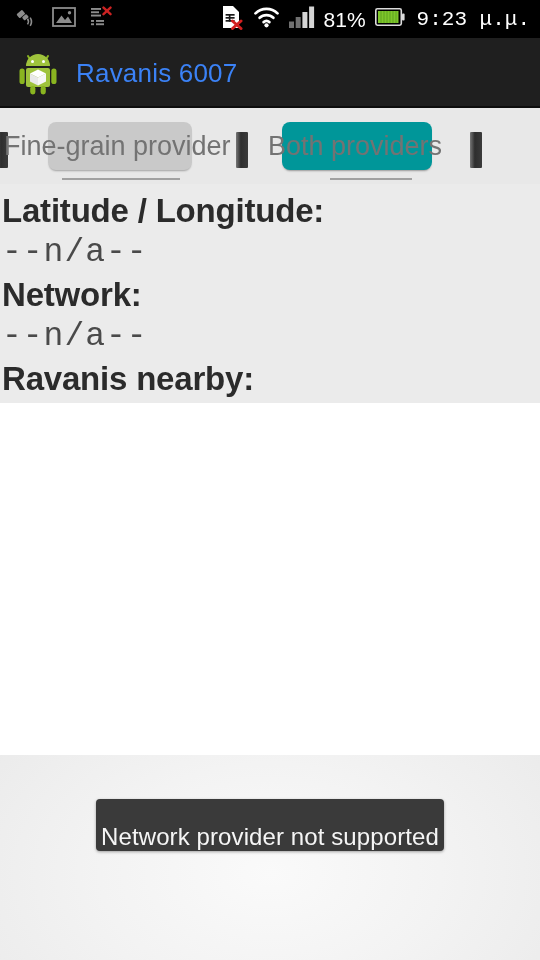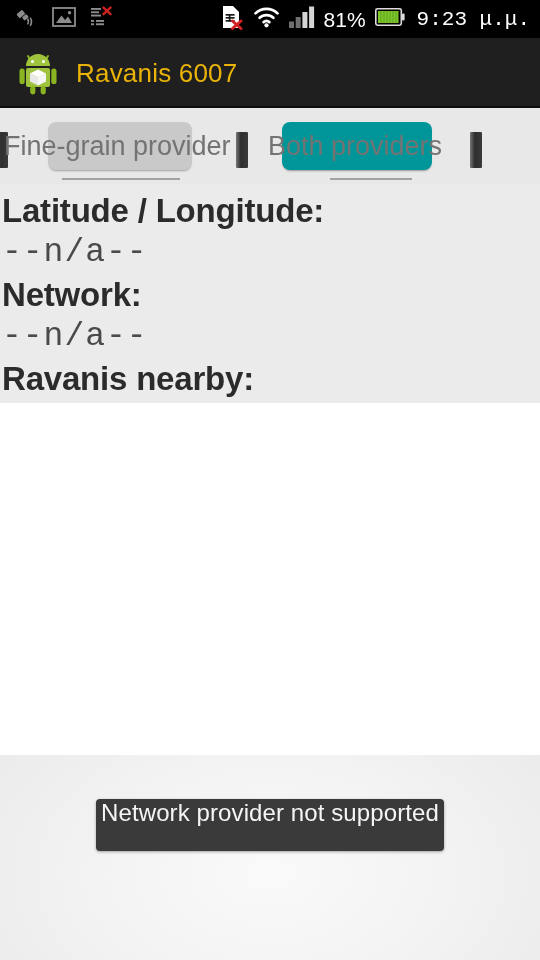--- a/index.html
+++ b/index.html
@@ -74,21 +74,21 @@
   }
   #action-bar::after {
     content: "";
     position: absolute;
     left: 0; right: 0; bottom: 0;
     height: 2px;
     background: #0d0d0d;
   }
   #app-icon { width: 48px; height: 48px; display: block; }
   #app-title {
-    color: #eab308;
+    color: #3b82f6;
     font-size: 26px;
     margin-left: 14px;
     font-weight: normal;
     letter-spacing: 0.2px;
   }
 
   
   #tab-strip {
     position: absolute;
     top: 108px; left: 0;
@@ -185,21 +185,21 @@
   #toast {
     position: absolute;
     left: 96px;
     top: 799px;
     width: 348px;
     height: 52px;
     background: #3a3a3a;
     border-radius: 4px;
     box-shadow: 0 1px 3px rgba(0,0,0,0.35);
     display: flex;
-    align-items: flex-start;
+    align-items: flex-end;
     justify-content: center;
   }
   #toast-text {
     color: #f5f5f5;
     font-size: 24px;
     font-family: "Liberation Sans", sans-serif;
     letter-spacing: 0.1px;
   }
 </style>
 </head>

